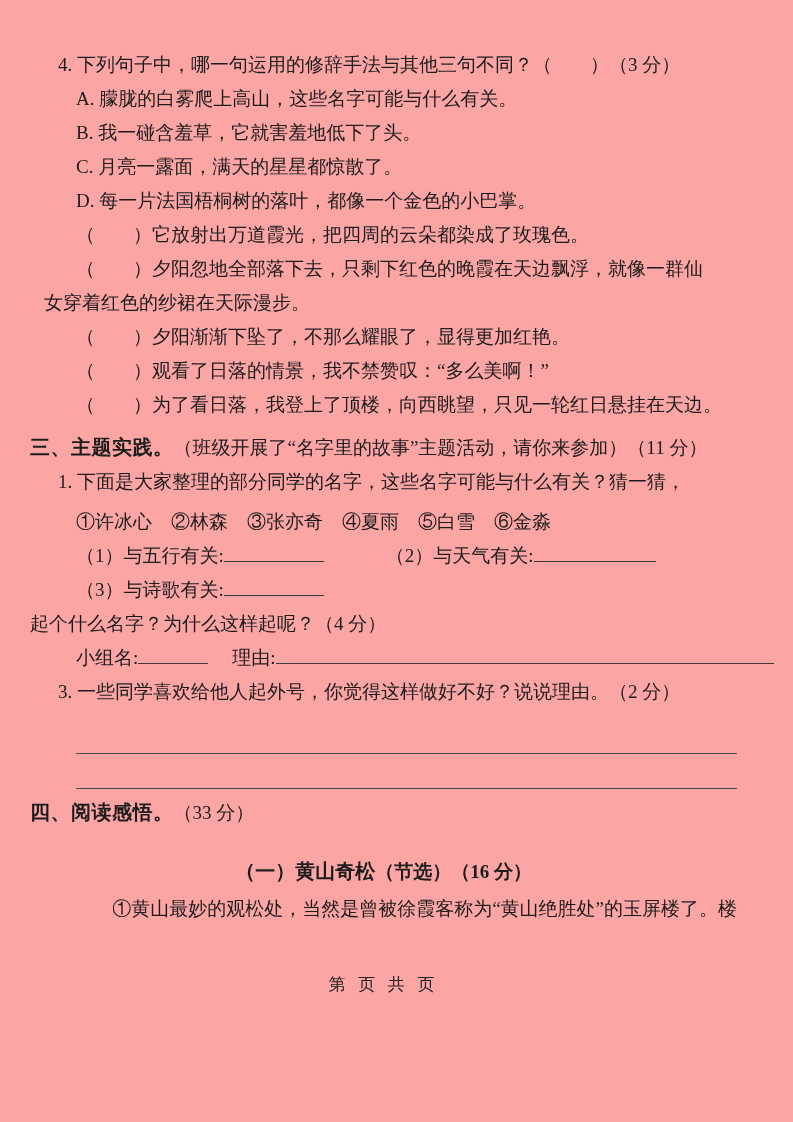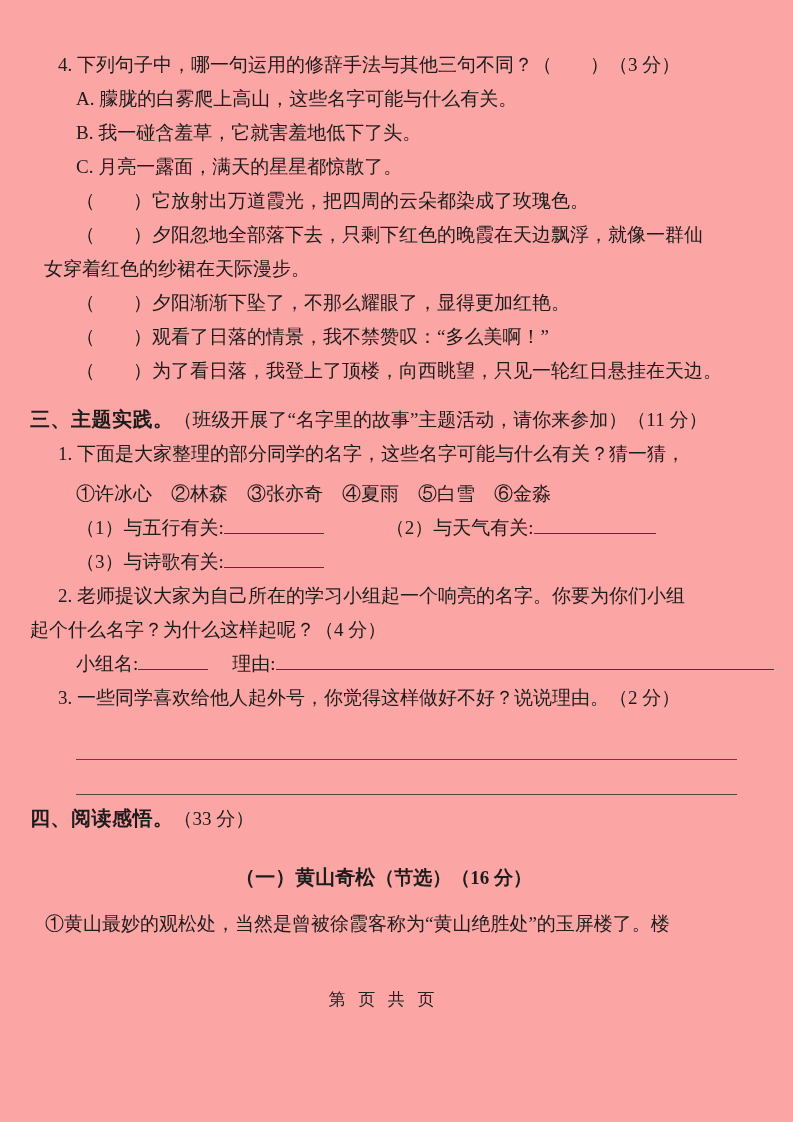--- a/index.html
+++ b/index.html
@@ -36,21 +36,21 @@
     font-family: "Liberation Sans", "DejaVu Sans", sans-serif;
     font-weight: bold;
     font-size: 20px;
     letter-spacing: 0.5px;
   }
   .heading .hsuffix {
     font-family: "Liberation Serif", "DejaVu Serif", serif;
     font-weight: normal;
     font-size: 19px;
   }
-  .mt4 { margin-top: 14px; }
+  .mt4 { margin-top: 8px; }
   .mt6 { margin-top: 6px; }
   
   .blank {
     display: inline-block;
     border-bottom: 1.5px solid #3a3a3a;
     height: 20px;
     vertical-align: baseline;
   }
   .w70  { width: 70px; }
   .w100 { width: 100px; }
@@ -72,40 +72,41 @@
   }
   .ptitle .pt-main {
     font-family: "Liberation Sans", "DejaVu Sans", sans-serif;
     font-weight: bold;
     font-size: 20px;
   }
   .ptitle .pt-suffix {
     font-weight: bold;
     font-size: 19px;
   }
-  .passage { padding-left: 15px; margin-top: 12px; }
+  .passage { padding-left: 15px; margin-top: 3px; text-align: right; }
   .pagefooter {
     margin-top: 42px;
     text-align: center;
     font-family: "Liberation Sans", "DejaVu Sans", sans-serif;
     font-size: 17px;
     letter-spacing: 4px;
     color: #222;
   }
 </style>
 </head>
 <body>
 
 <div class="sheet">
 
   <section>
     <p class="ln ind1">4. 下列句子中，哪一句运用的修辞手法与其他三句不同？（　　）（3 分）</p>
     <p class="ln ind2">A. 朦胧的白雾爬上高山，这些名字可能与什么有关。</p>
     <p class="ln ind2">B. 我一碰含羞草，它就害羞地低下了头。</p>
     <p class="ln ind2">C. 月亮一露面，满天的星星都惊散了。</p>
+    <p class="ln ind2">D. 每一片法国梧桐树的落叶，都像一个金色的小巴掌。</p>
   </section>
 
   <section>
     <p class="ln ind2">（　　）它放射出万道霞光，把四周的云朵都染成了玫瑰色。</p>
     <p class="ln ind2">（　　）夕阳忽地全部落下去，只剩下红色的晚霞在天边飘浮，就像一群仙</p>
     <p class="ln cont">女穿着红色的纱裙在天际漫步。</p>
     <p class="ln ind2">（　　）夕阳渐渐下坠了，不那么耀眼了，显得更加红艳。</p>
     <p class="ln ind2">（　　）观看了日落的情景，我不禁赞叹：“多么美啊！”</p>
     <p class="ln ind2">（　　）为了看日落，我登上了顶楼，向西眺望，只见一轮红日悬挂在天边。</p>
   </section>
@@ -115,21 +116,20 @@
       <span class="htitle">三、主题实践。</span><span class="hsuffix">（班级开展了“名字里的故事”主题活动，请你来参加）（11 分）</span>
     </p>
     <p class="ln ind1">1. 下面是大家整理的部分同学的名字，这些名字可能与什么有关？猜一猜，</p>
     <p class="ln ind2 mt6">①许冰心　②林森　③张亦奇　④夏雨　⑤白雪　⑥金淼</p>
     <p class="ln ind2">
       <span>（1）与五行有关:</span><span class="blank w100"></span><span class="sp60"></span><span>（2）与天气有关:</span><span class="blank w120"></span>
     </p>
     <p class="ln ind2">
       <span>（3）与诗歌有关:</span><span class="blank w100"></span>
     </p>
-    <p class="ln ind1">2. 老师提议大家为自己所在的学习小组起一个响亮的名字。你要为你们小组</p>
     <p class="ln">起个什么名字？为什么这样起呢？（4 分）</p>
     <p class="ln ind2">
       <span>小组名:</span><span class="blank w70"></span><span class="sp24"></span><span>理由:</span><span class="blank grow"></span>
     </p>
     <p class="ln ind1">3. 一些同学喜欢给他人起外号，你觉得这样做好不好？说说理由。（2 分）</p>
     <div class="ansline first"></div>
     <div class="ansline"></div>
   </section>
 
   <section>

